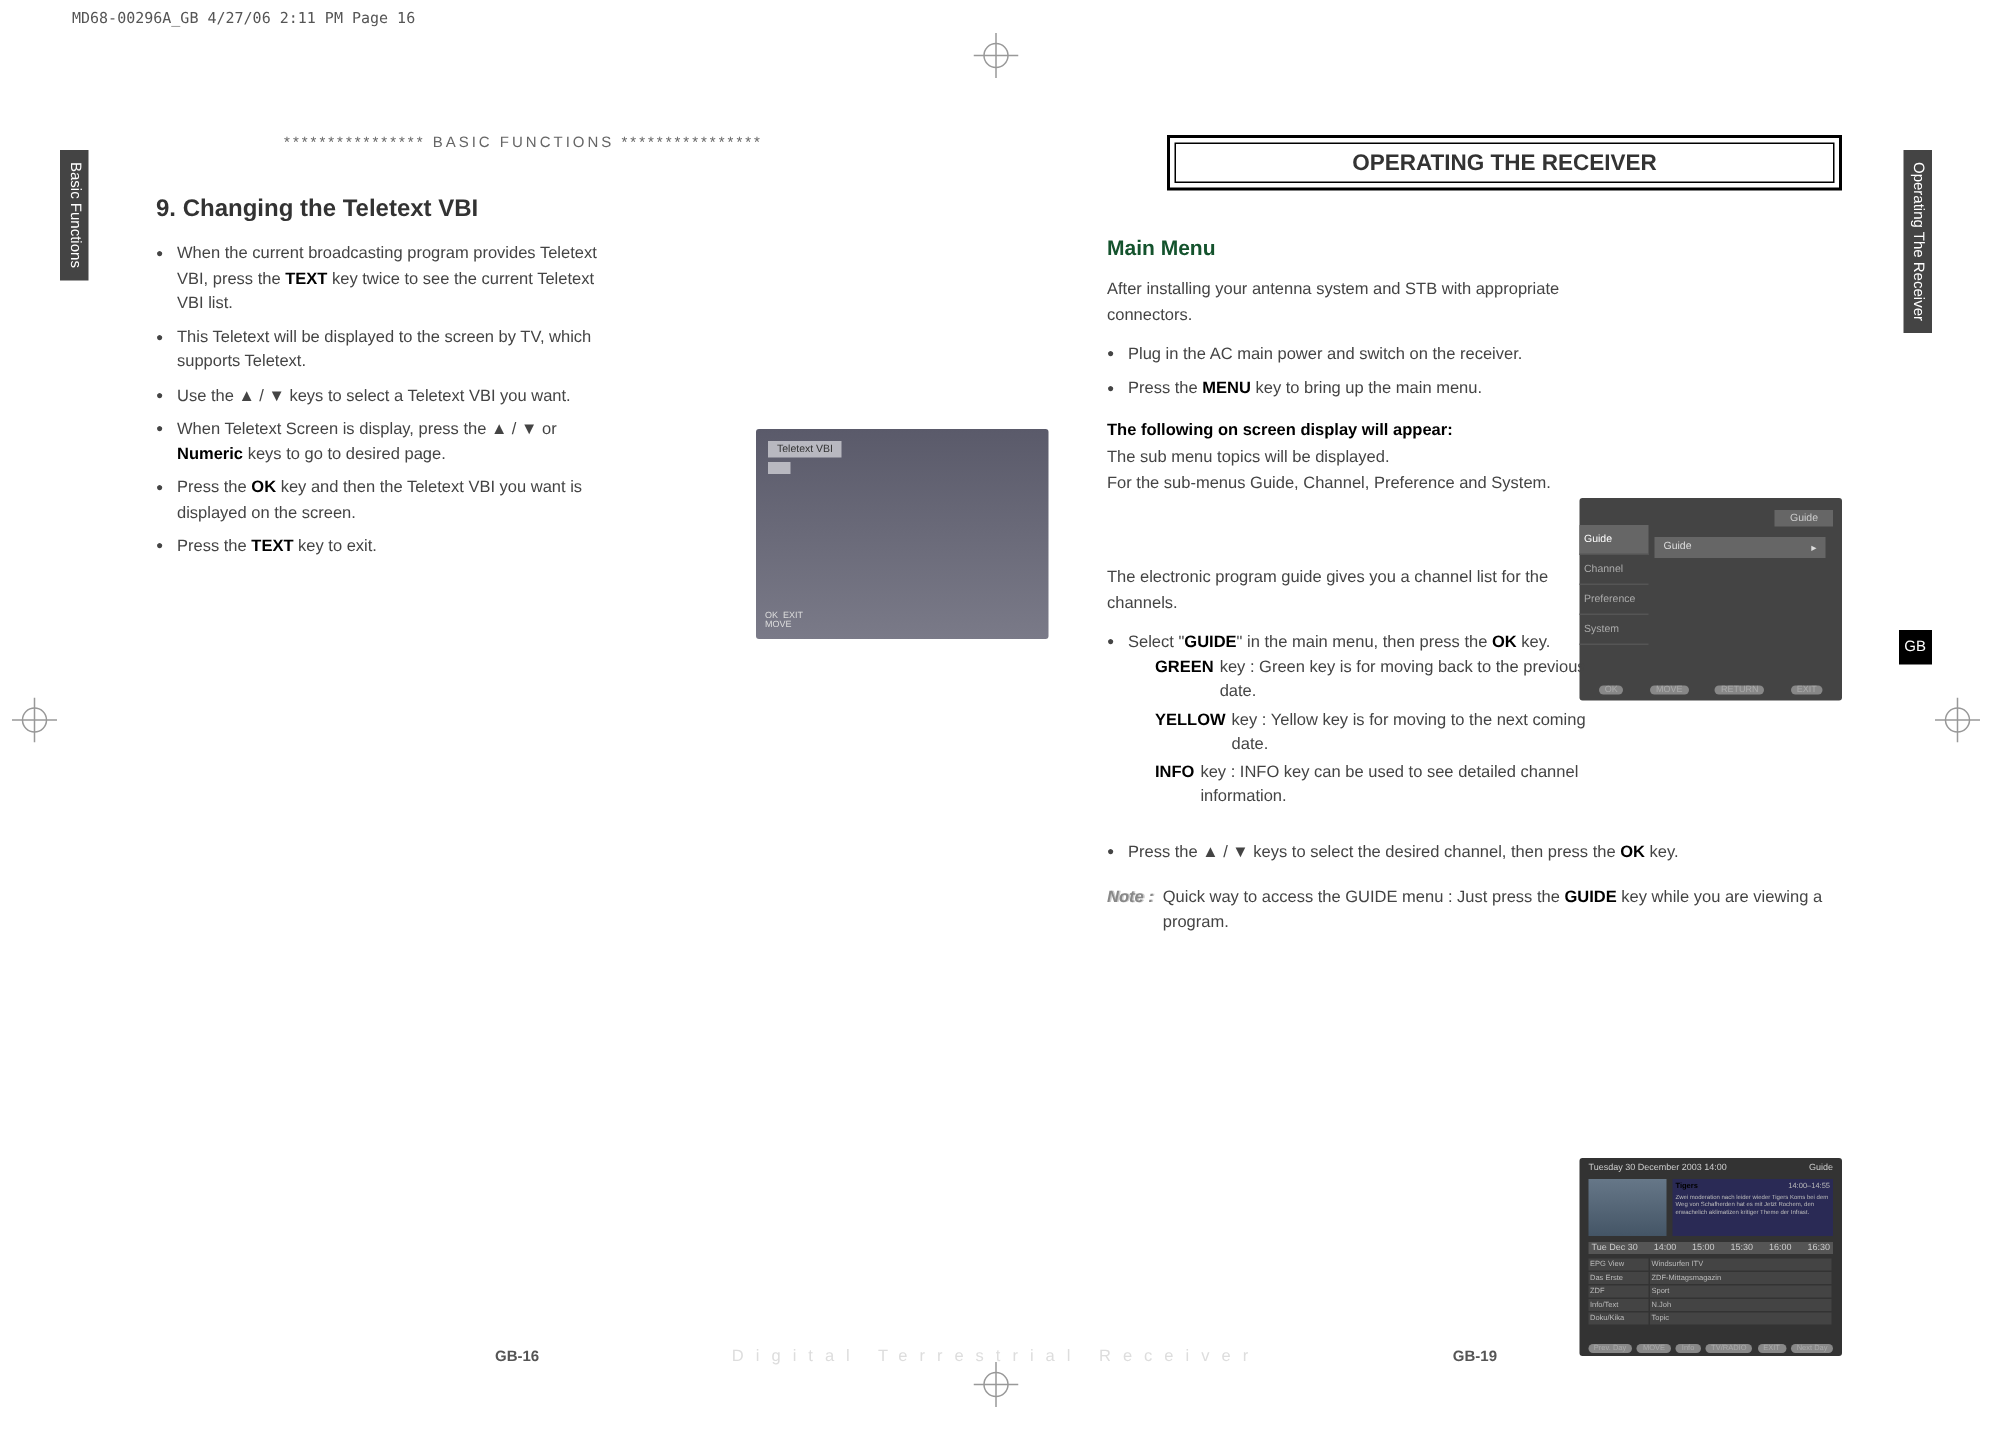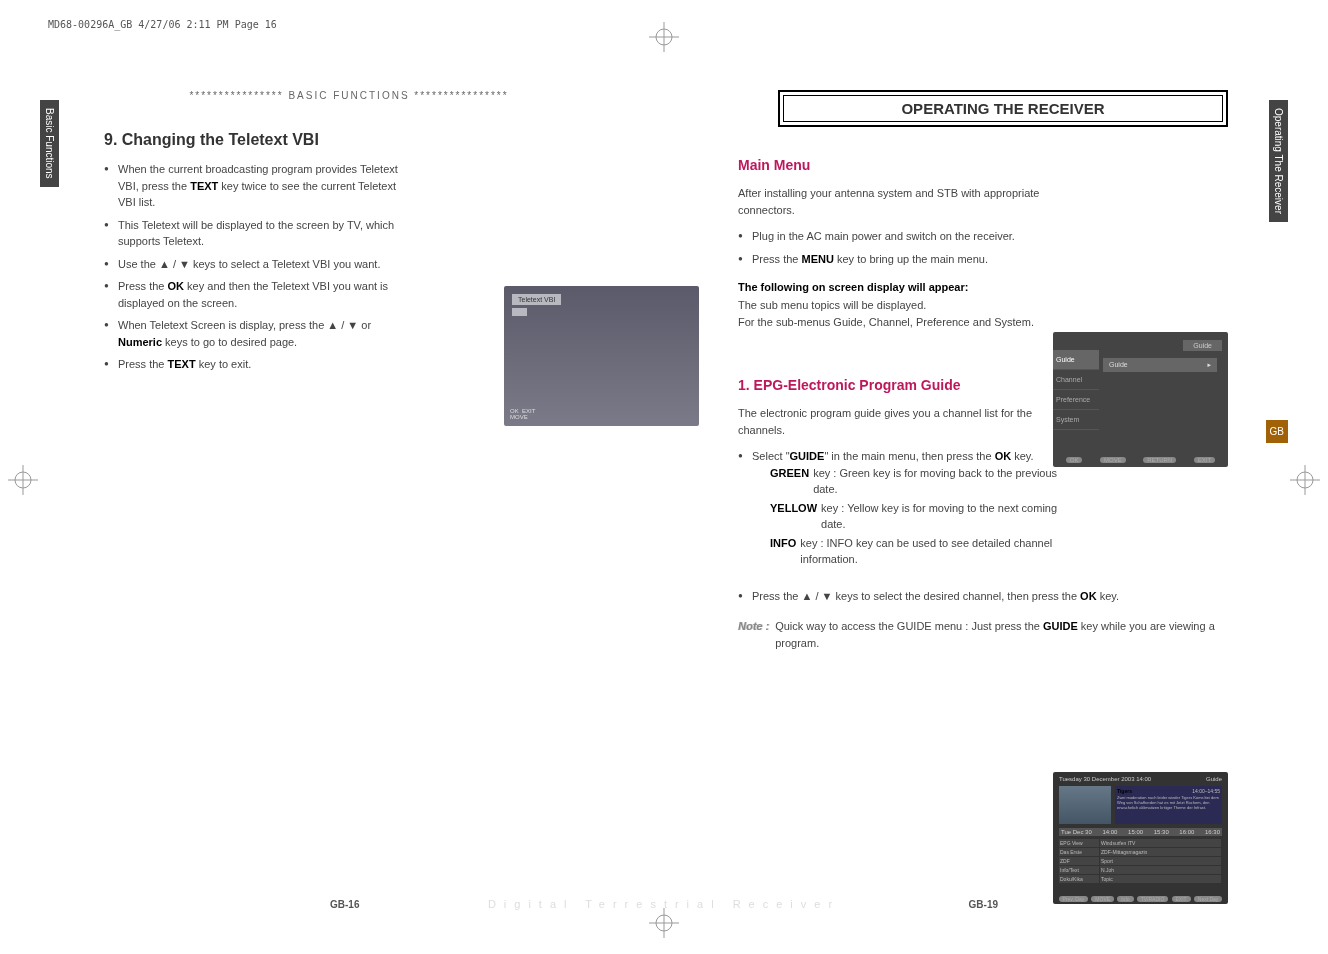--- a/index.html
+++ b/index.html
@@ -7,21 +7,21 @@
       font-family: Arial, Helvetica, sans-serif;
       font-size: 11px;
       color: #333;
       background: #fff;
       width: 1328px;
       height: 954px;
       position: relative;
     }
     .header-info {
       position: absolute;
-      top: 19px;
+      top: 7px;
       left: 48px;
       font-size: 10px;
       color: #555;
       font-family: monospace;
     }
     .page-wrap {
       position: absolute;
       top: 30px;
       left: 0;
       width: 1328px;
@@ -44,21 +44,21 @@
       padding: 8px 4px;
       writing-mode: vertical-rl;
       text-orientation: mixed;
     }
     .side-tab-left { left: 40px; top: 70px; }
     .side-tab-right { right: 40px; top: 70px; }
     .gb-tab {
       position: absolute;
       right: 40px;
       top: 390px;
-      background: #a16207;
+      background: #000000;
       color: #fff;
       font-size: 10px;
       padding: 6px 4px;
     }
     .section-dots {
       text-align: center;
       letter-spacing: 2px;
       font-size: 10px;
       color: #666;
       margin-bottom: 30px;
@@ -77,21 +77,21 @@
     .title-box::before {
       content: '';
       position: absolute;
       border: 1px solid #000;
       top: 3px; left: 3px; right: 3px; bottom: 3px;
     }
     h2.subhead {
       font-size: 14px;
       font-weight: bold;
       margin-bottom: 12px;
-      color: #be185d;
+      color: #14532d;
     }
     .num-head {
       font-size: 16px;
       font-weight: bold;
       margin-bottom: 12px;
     }
     ul.bullets {
       list-style: none;
       padding: 0;
       margin-bottom: 14px;
@@ -333,22 +333,22 @@
 
   <div class="left-page">
     <div class="section-dots">****************   BASIC FUNCTIONS   ****************</div>
     <div style="position:relative;">
       <div class="left-content-narrow">
         <div class="num-head">9. Changing the Teletext VBI</div>
         <ul class="bullets" id="left-bullets">
             <li>When the current broadcasting program provides Teletext VBI, press the <b>TEXT</b> key twice to see the current Teletext VBI list.</li>
             <li>This Teletext will be displayed to the screen by TV, which supports Teletext.</li>
             <li>Use the ▲ / ▼ keys to select a Teletext VBI you want.</li>
+            <li>When Teletext Screen is display, press the ▲ / ▼ or <b>Numeric</b> keys to go to desired page.</li>
             <li>Press the <b>OK</b> key and then the Teletext VBI you want is displayed on the screen.</li>
-            <li>When Teletext Screen is display, press the ▲ / ▼ or <b>Numeric</b> keys to go to desired page.</li>
             <li>Press the <b>TEXT</b> key to exit.</li>
           </ul>
       </div>
       <div class="shot1 screenshot">
         <div class="banner">Teletext VBI</div>
         <div class="banner2">&nbsp;&nbsp;&nbsp;&nbsp;</div>
         <div class="footer-bar" style="white-space:pre;">OK  EXIT
 MOVE</div>
       </div>
     </div>
@@ -385,21 +385,20 @@
             <span class="pill">OK</span>
             <span class="pill">MOVE</span>
             <span class="pill">RETURN</span>
             <span class="pill">EXIT</span>
           </div>
       </div>
     </div>
 
     <div style="position:relative; margin-top:30px;">
       <div style="width:320px;">
-        <h2 class="subhead">1. EPG-Electronic Program Guide</h2>
         <div class="intro">The electronic program guide gives you a channel list for the channels.</div>
         <ul class="bullets">
           <li>
             <span id="epg-b1">Select "<b>GUIDE</b>" in the main menu, then press the <b>OK</b> key.</span>
             <div class="key-block" id="key-block">
                 <div class="key-item">
                   <span class="kname">GREEN</span> 
                   <span>key : Green key is for moving back to the previous date.</span>
                 </div>
                 <div class="key-item">

